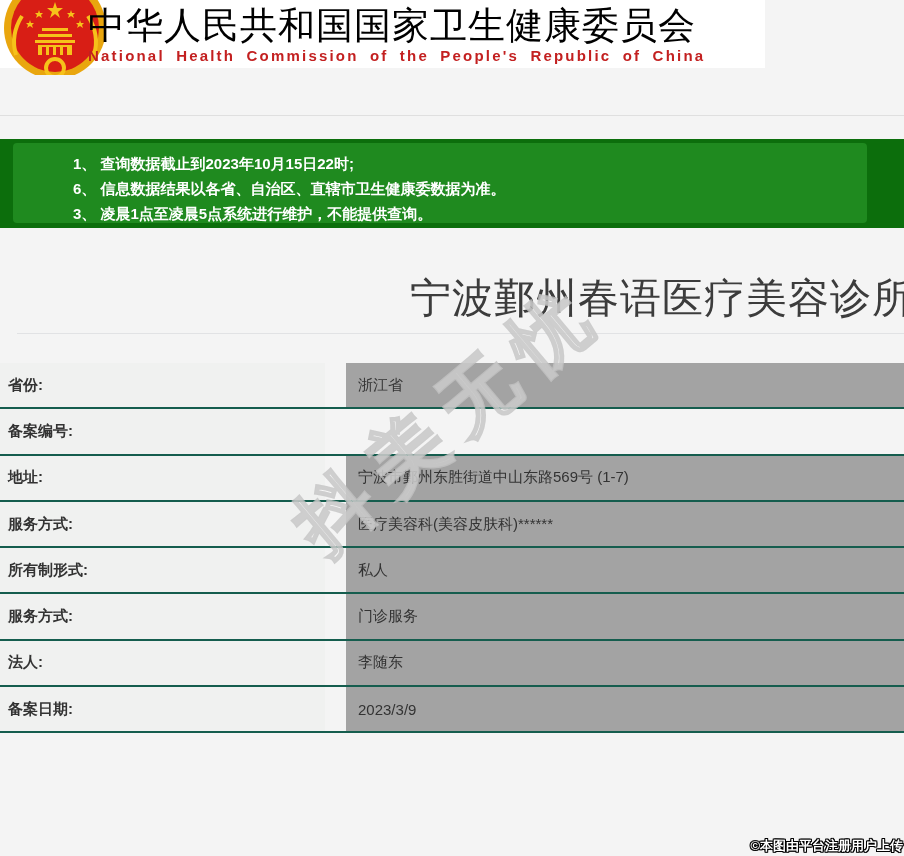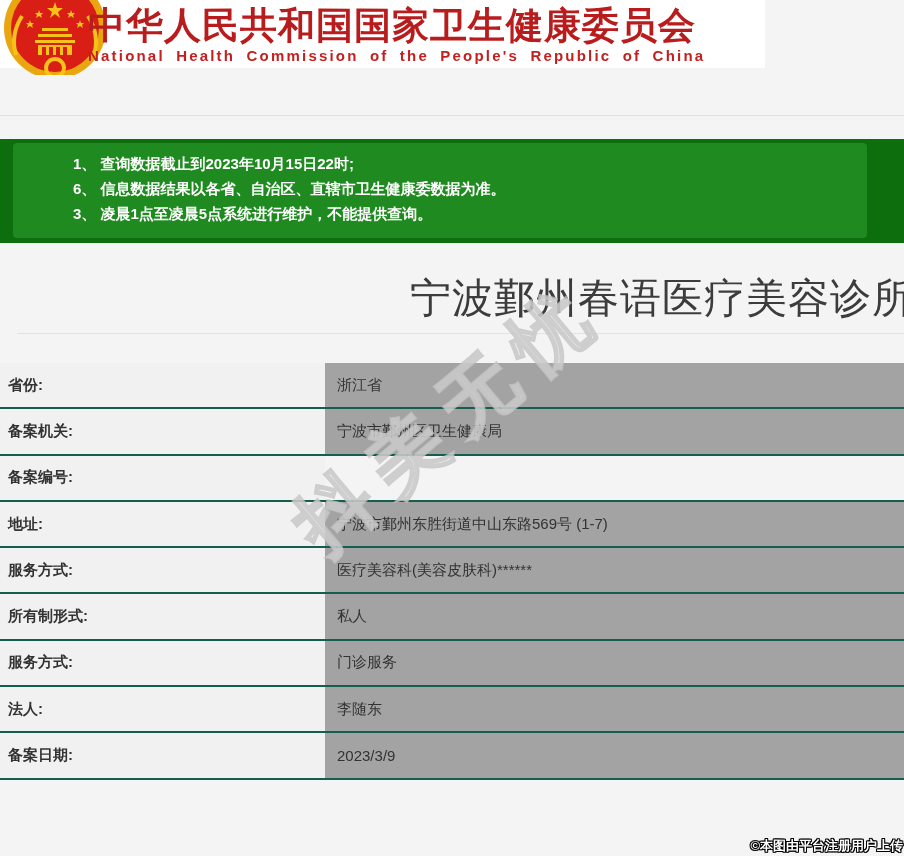--- a/index.html
+++ b/index.html
@@ -12,35 +12,35 @@
   }
 
   
   .header {
     position:absolute; left:0; top:0; width:765px; height:68px;
     background:#ffffff;
   }
   .emblem { position:absolute; left:2px; top:0; }
   .header-text { position:absolute; left:88px; top:4px; white-space:nowrap; }
   .title-cn {
-    font-size:37px; font-weight:bold; color:#b91c1c;
+    font-size:37px; font-weight:normal; color:#000000;
     letter-spacing:1px; line-height:44px;
   }
   .title-en {
     font-size:15px; font-weight:bold; color:#c32020;
     letter-spacing:2.2px; word-spacing:5px; line-height:16px;
   }
   .top-divider {
     position:absolute; left:0; top:115px; width:904px; height:0;
     border-top:1px solid #dfdfdf;
   }
 
   
   .notice {
-    position:absolute; left:0; top:139px; width:904px; height:104px;
+    position:absolute; left:0; top:139px; width:904px; height:89px;
     background:#0c6e0c;
   }
   .notice-inner {
     position:absolute; left:13px; top:4px; right:37px; bottom:5px;
     background:#1f8a1f; border-radius:4px;
     padding:8px 0 0 60px;
   }
   .notice-line {
     color:#ffffff; font-size:15px; font-weight:600;
     line-height:25px; white-space:nowrap;
@@ -57,20 +57,21 @@
     border-top:1px solid #e1e2e4;
   }
 
   
   .record-table {
     position:absolute; left:0; top:363px; width:904px;
   }
   .row {
     display:flex; height:46.3px;
     border-bottom:2px solid #155d4e;
+    gap:21px;
   }
   .label-cell {
     width:325px; background:#f0f1f0;
     display:flex; align-items:center;
     padding-left:8px;
     font-size:15px; font-weight:bold; color:#333;
   }
   .value-cell {
     flex:1; background:#a3a3a3;
     display:flex; align-items:center;
@@ -150,24 +151,20 @@
 
 <div class="clinic-title">宁波鄞州春语医疗美容诊所</div>
 <div class="title-divider"></div>
 
 <div class="record-table">
     <div class="row">
       <div class="label-cell">省份:</div>
       <div class="value-cell">浙江省</div>
     </div>
     <div class="row">
-      <div class="label-cell">备案机关:</div>
-      <div class="value-cell">宁波市鄞州区卫生健康局</div>
-    </div>
-    <div class="row">
       <div class="label-cell">备案编号:</div>
     </div>
     <div class="row">
       <div class="label-cell">地址:</div>
       <div class="value-cell">宁波市鄞州东胜街道中山东路569号 (1-7)</div>
     </div>
     <div class="row">
       <div class="label-cell">服务方式:</div>
       <div class="value-cell">医疗美容科(美容皮肤科)******</div>
     </div>

